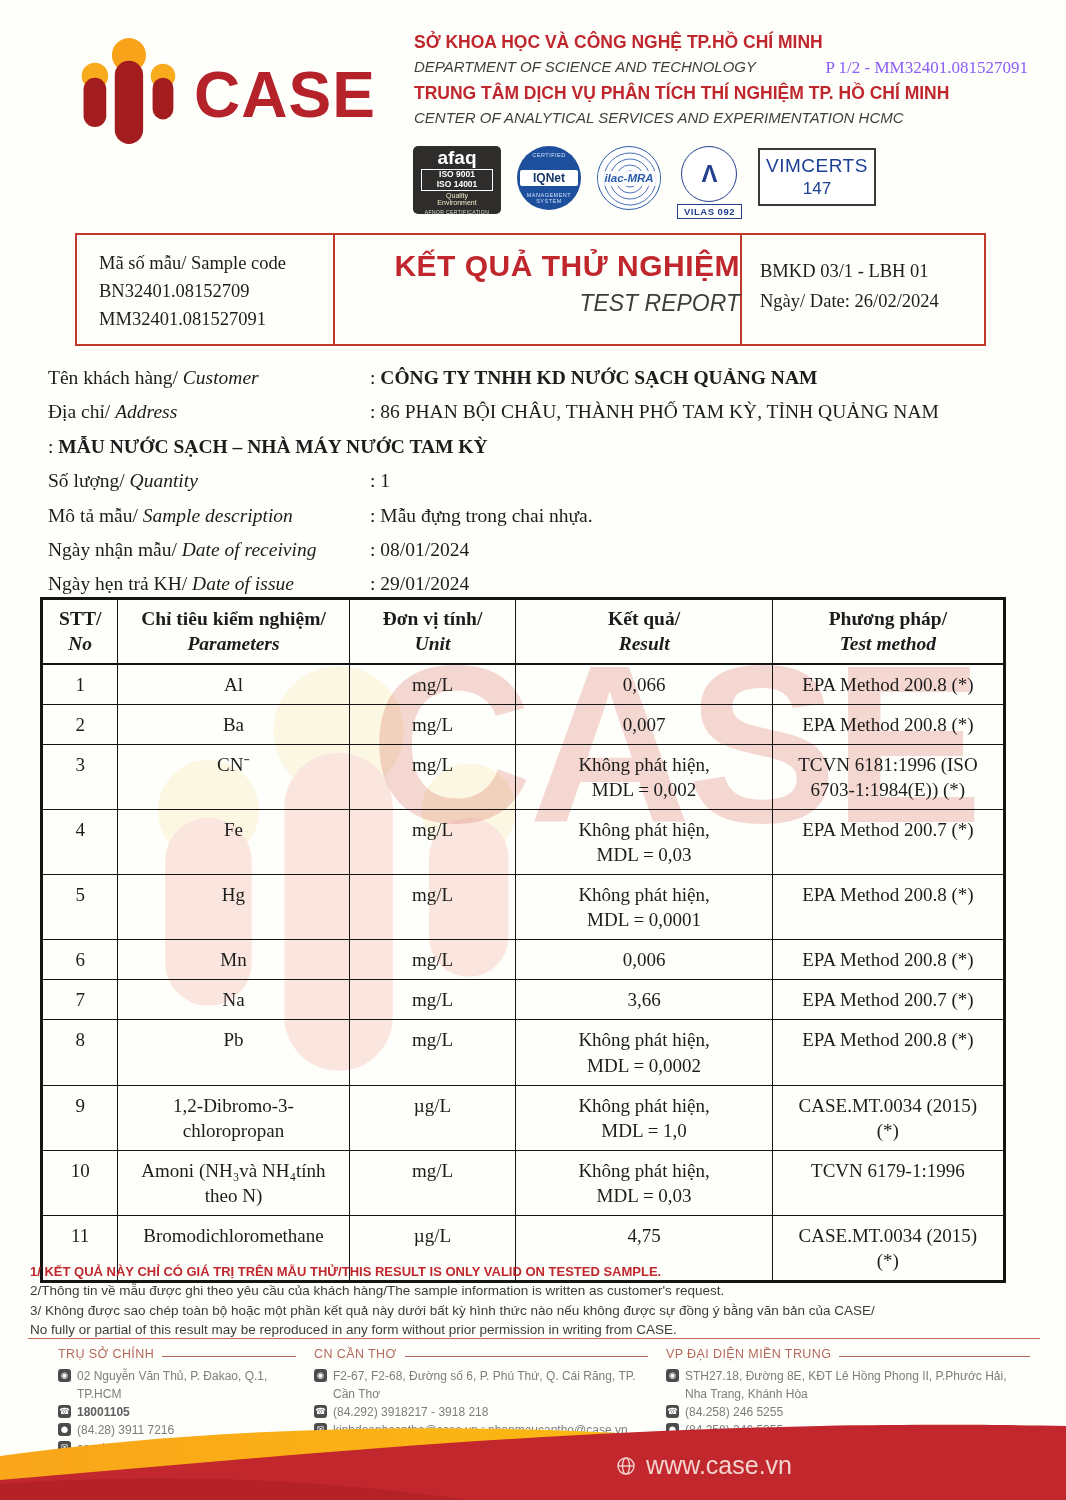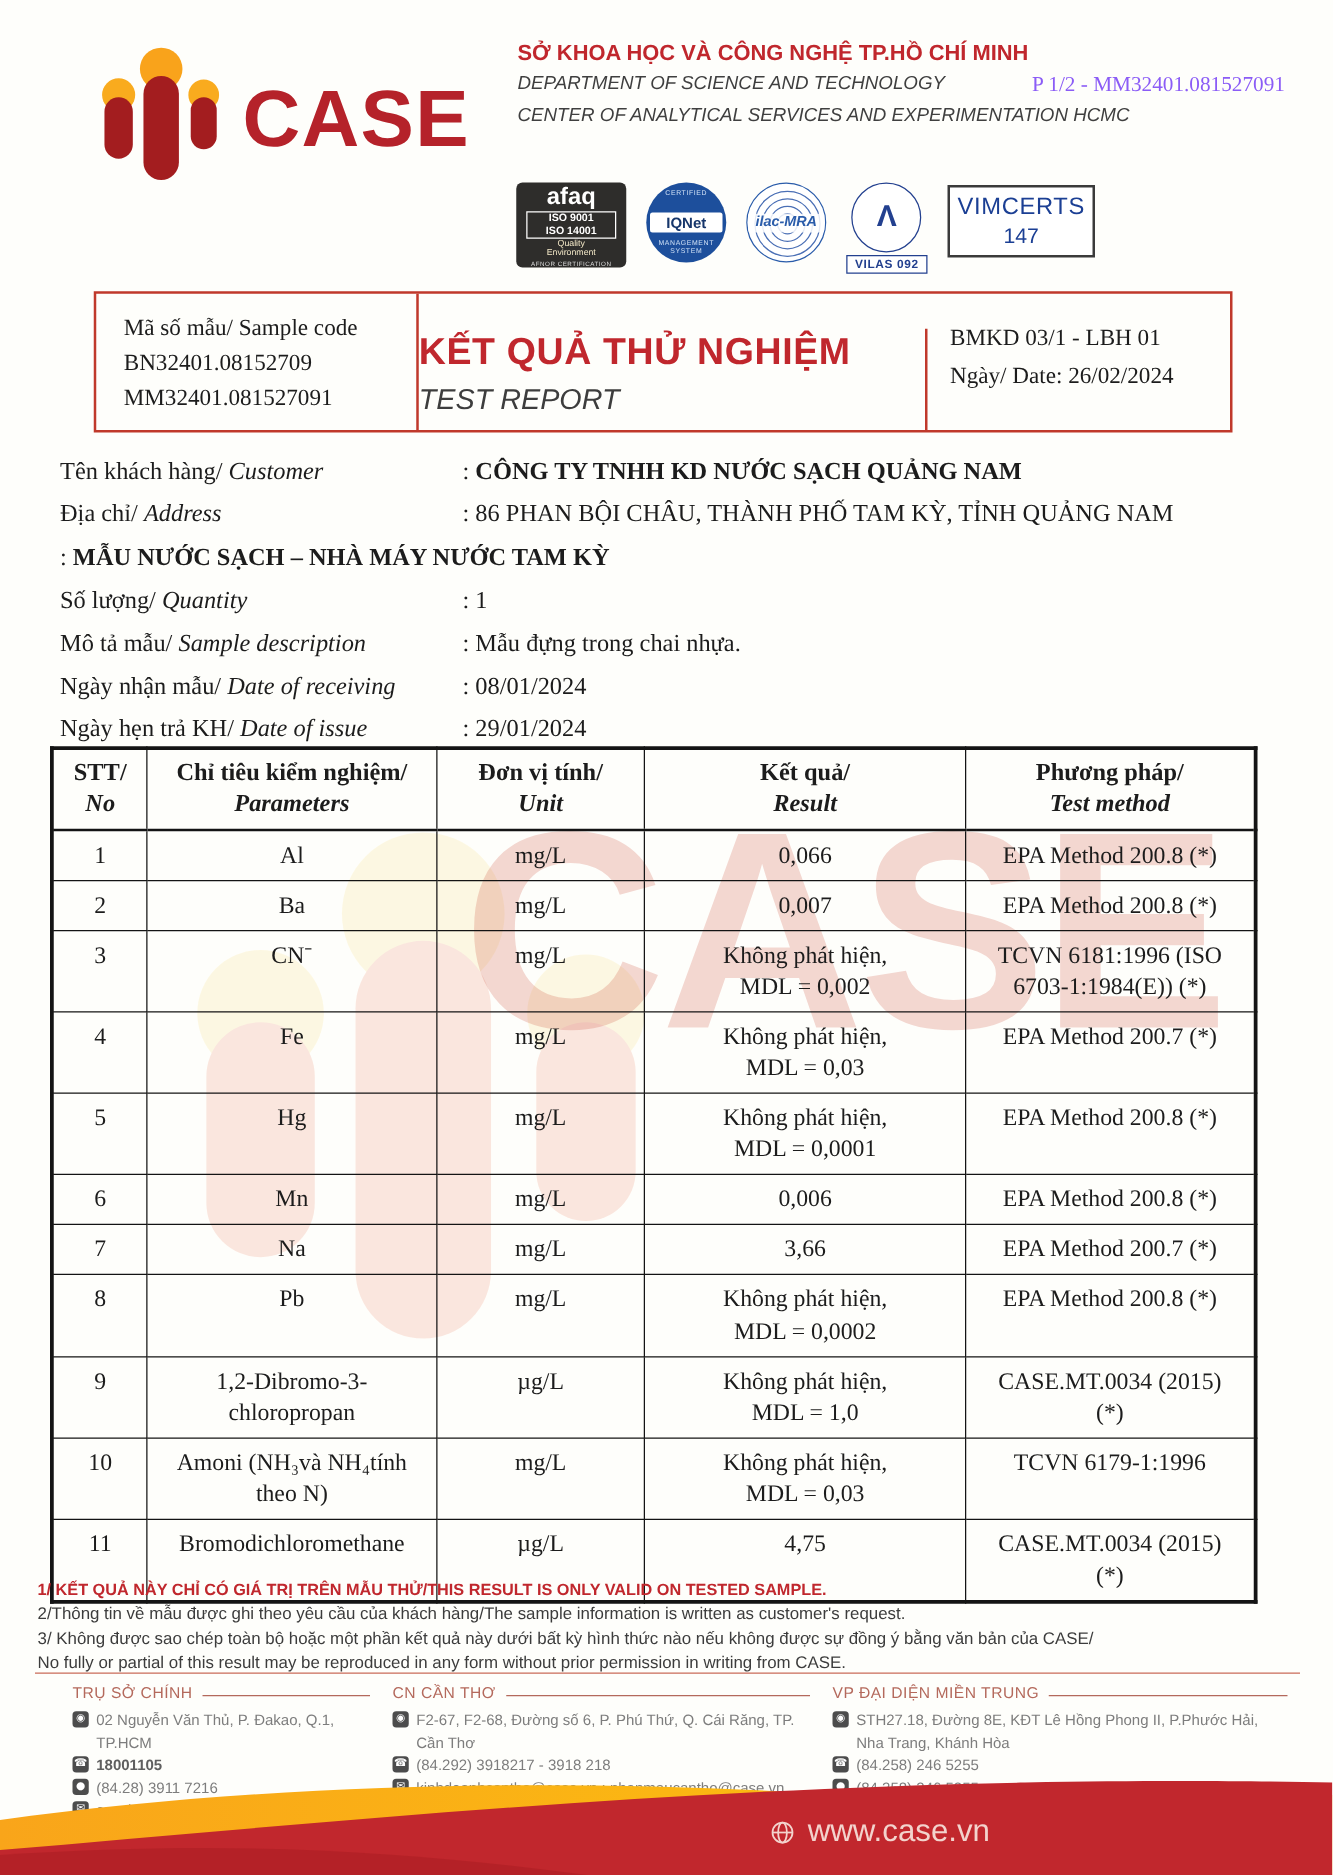--- a/index.html
+++ b/index.html
@@ -38,21 +38,21 @@
   .badge-vilas{display:flex;flex-direction:column;align-items:center;}
   .vilas-circle{width:56px;height:56px;border-radius:50%;border:1.5px solid #23408f;background:#fff;display:flex;align-items:center;justify-content:center;color:#23408f;font-size:24px;font-weight:700;}
   .vilas-code{margin-top:2px;border:1.5px solid #23408f;font-size:9.5px;font-weight:700;color:#23408f;padding:1px 6px;background:#fff;letter-spacing:.5px;}
   .badge-vimcerts{width:118px;height:58px;border:2px solid #3a3a3a;background:#fff;display:flex;flex-direction:column;align-items:center;justify-content:center;margin-top:2px;}
   .vimcerts-name{font-size:19px;color:#1b3f94;letter-spacing:.5px;}
   .vimcerts-number{font-size:17px;color:#1b3f94;margin-top:2px;}
 
   
   .title-block{position:absolute;top:233px;left:75px;width:911px;height:113px;border:2px solid #c0392b;display:flex;background:transparent;z-index:3;}
   .tb-cell1{width:258px;border-right:2px solid #c0392b;padding:15px 0 0 22px;font-size:18.5px;line-height:1.5;}
-  .tb-cell2{flex:1;border-right:2px solid #c0392b;text-align:left;padding-top:2px;margin-top:28px;}
+  .tb-cell2{flex:1;border-right:2px solid #c0392b;text-align:right;padding-top:14px;}
   .tb-title-vi{font-family:"Liberation Sans",sans-serif;font-weight:800;font-size:30px;color:#c0272d;letter-spacing:.5px;}
   .tb-title-en{font-family:"Liberation Sans",sans-serif;font-style:italic;font-size:23px;color:#3d3d3d;margin-top:7px;}
   .tb-cell3{width:242px;padding:22px 0 0 18px;font-size:18.5px;line-height:1.6;border-radius:27px;}
 
   
   .info{position:absolute;top:366px;left:48px;width:1000px;z-index:3;}
   .info-row{display:flex;margin-bottom:10px;font-size:19.5px;line-height:1.25;}
   .info-label{width:322px;flex-shrink:0;}
   .lab-en{font-style:italic;}
   .info-value{flex:1;}
@@ -111,20 +111,21 @@
       <circle cx="56" cy="26" r="18" fill="#f9a31b"></circle>
       <rect x="41" y="32" width="30" height="88" rx="15" fill="#a31d1f"></rect>
       <circle cx="92" cy="48" r="13" fill="#f9ab1e"></circle>
       <rect x="81" y="50" width="22" height="44" rx="11" fill="#a31d1f"></rect>
     </svg>
     <div class="logo-text" data-name="logo-wordmark">CASE</div>
   </div>
   <div class="org" data-name="organization-block">
     <div class="org-vi" data-name="department-name-vi">SỞ KHOA HỌC VÀ CÔNG NGHỆ TP.HỒ CHÍ MINH</div>
     <div class="org-en" data-name="department-name-en">DEPARTMENT OF SCIENCE AND TECHNOLOGY</div>
+    <div class="org-vi2" data-name="center-name-vi">TRUNG TÂM DỊCH VỤ PHÂN TÍCH THÍ NGHIỆM TP. HỒ CHÍ MINH</div>
     <div class="org-en" data-name="center-name-en">CENTER OF ANALYTICAL SERVICES AND EXPERIMENTATION HCMC</div>
   </div>
 </div>
 
 <div class="badges" data-name="certification-badges">
   <div class="badge-afaq" data-name="afaq-badge-icon">
     <div class="afaq-title" data-name="afaq-title">afaq</div>
     <div class="afaq-iso" data-name="afaq-iso-text" style="white-space:pre-line;">ISO 9001
 ISO 14001</div>
     <div class="afaq-sub" data-name="afaq-sub-text" style="white-space:pre-line;">Quality

